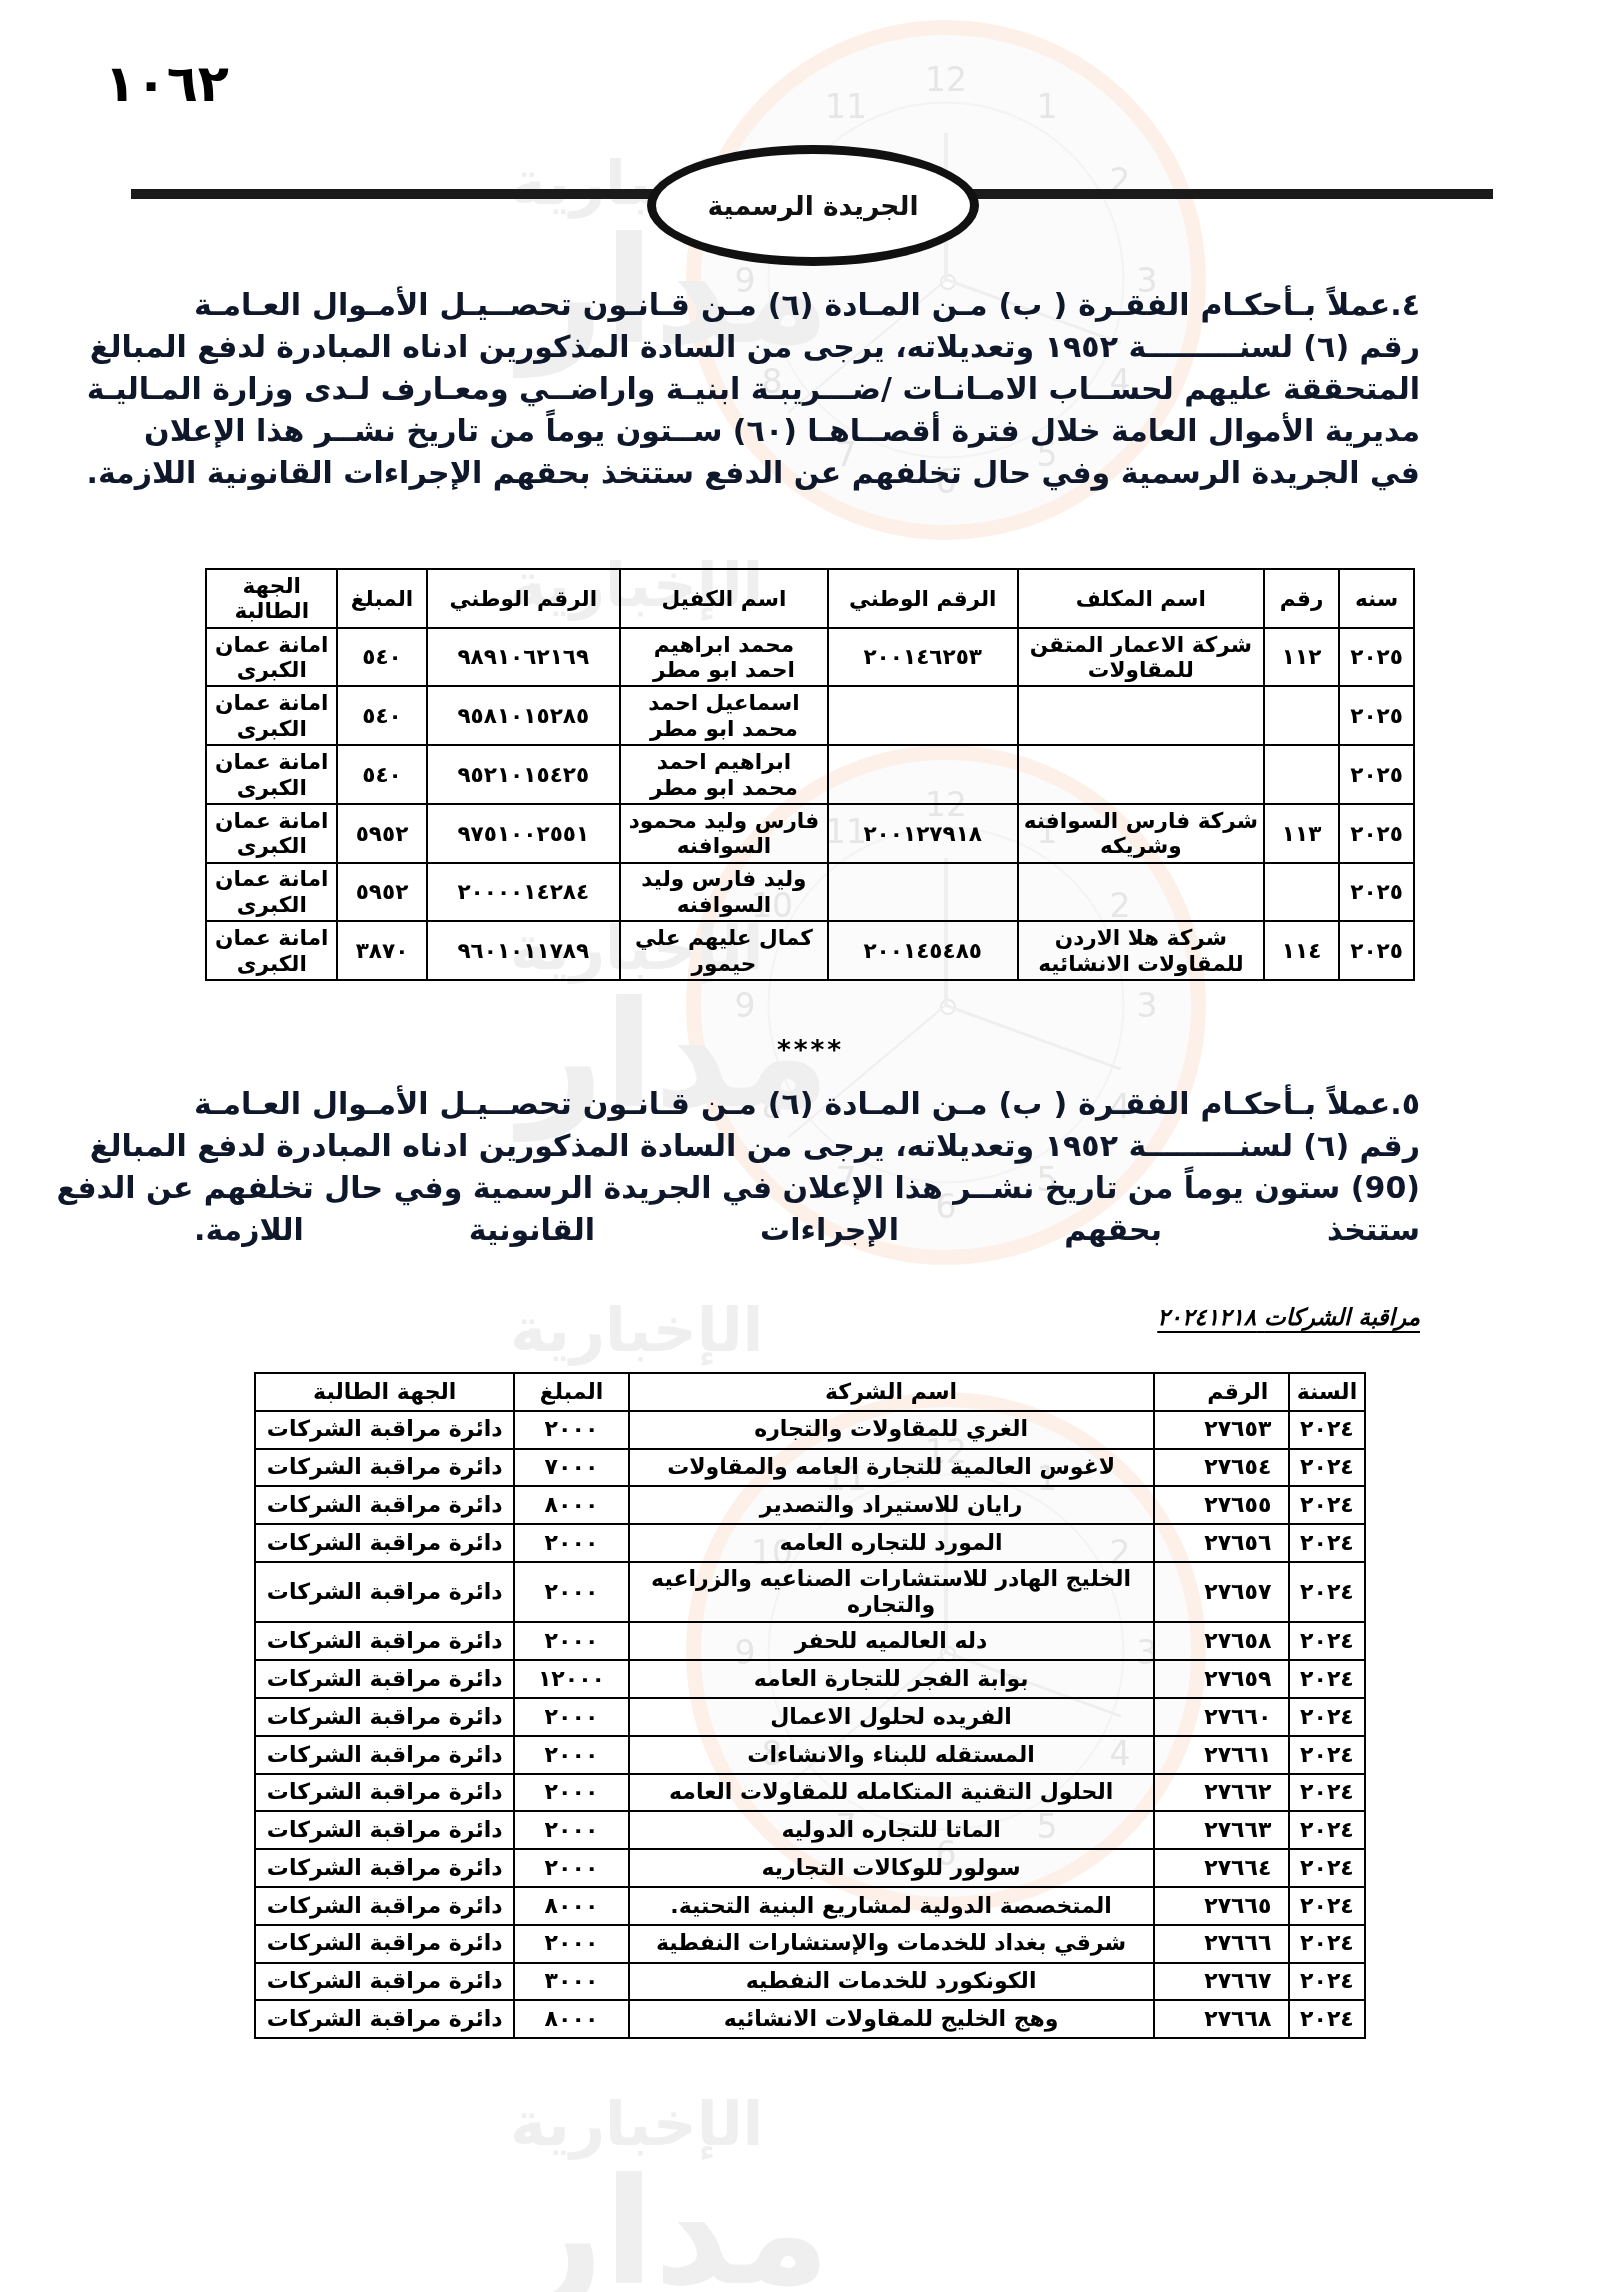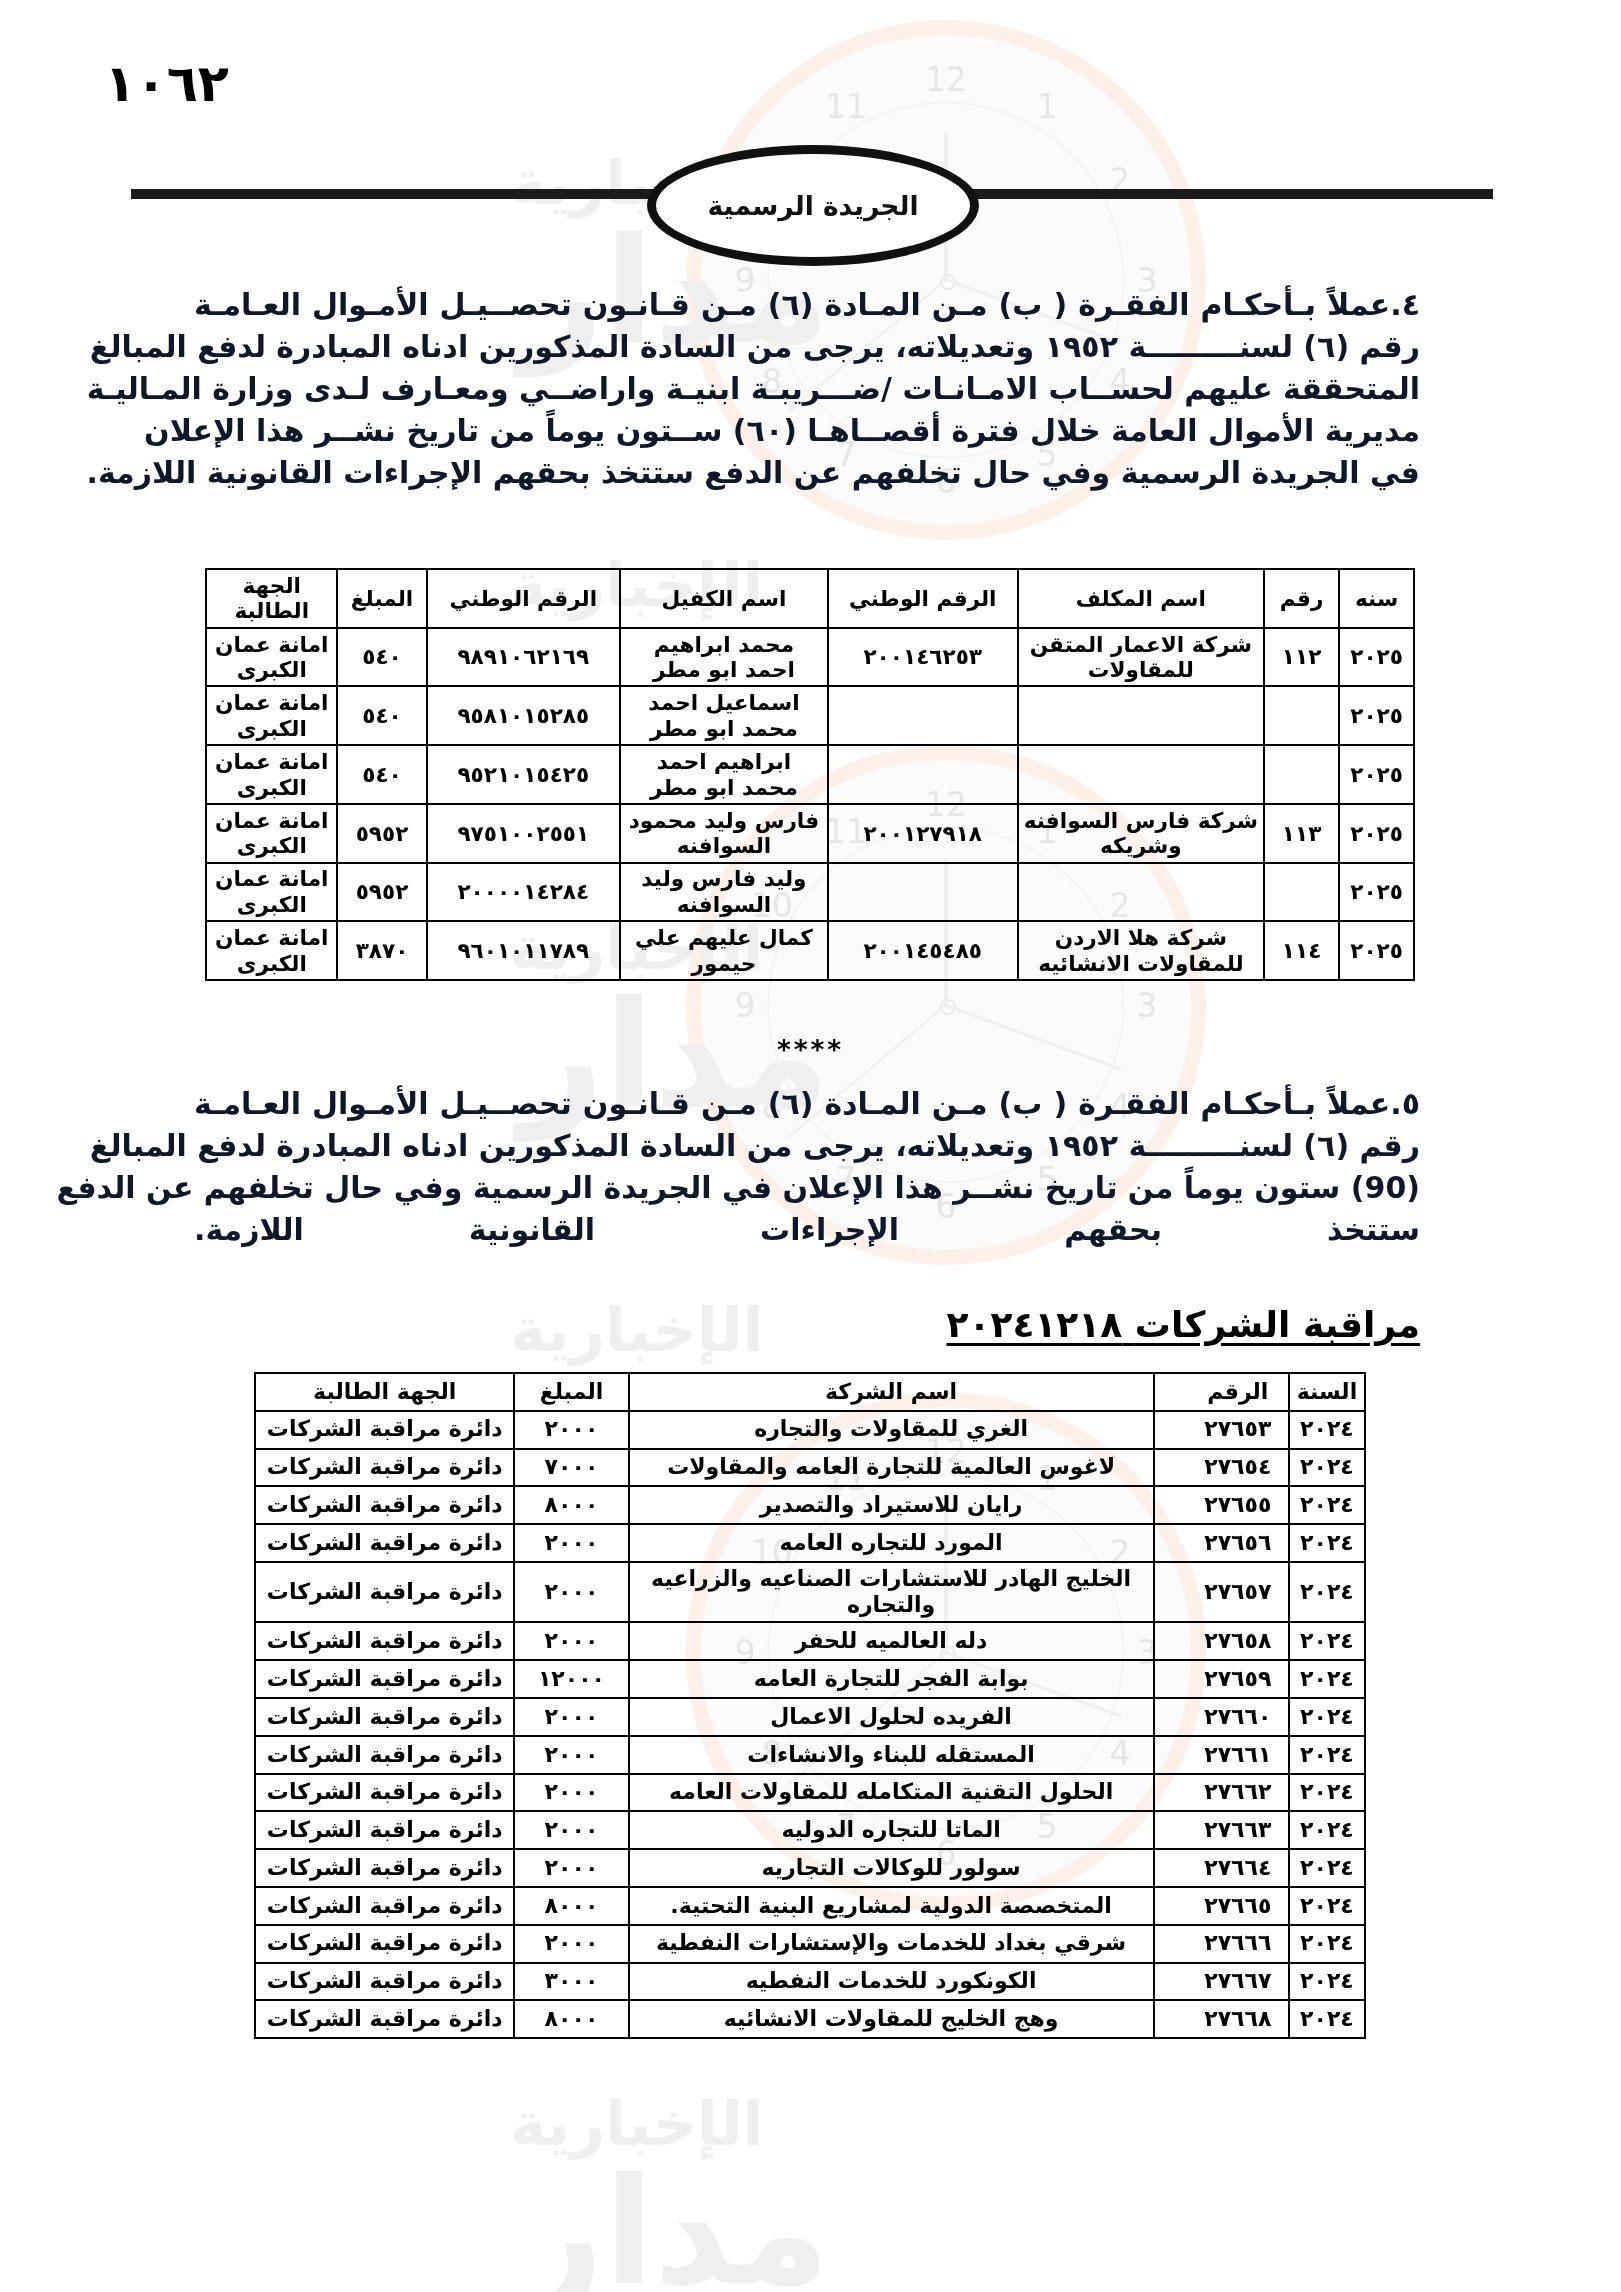--- a/index.html
+++ b/index.html
@@ -167,24 +167,25 @@
     letter-spacing: 2.9px;
     top: 1034px;
   }
 
   
   .subtitle {
     position: absolute;
     z-index: 6;
     top: 1304px;
     right: 201px;
-    font-size: 36px;
+    font-size: 23px;
     font-weight: bold;
     text-decoration: underline;
     text-underline-offset: 5.9px;
+    font-style: italic;
   }
   .subtitle .code { letter-spacing: 1px; }
 
   
   table.gz {
     position: absolute;
     z-index: 6;
     border-collapse: collapse;
     background: transparent;
     direction: rtl;

